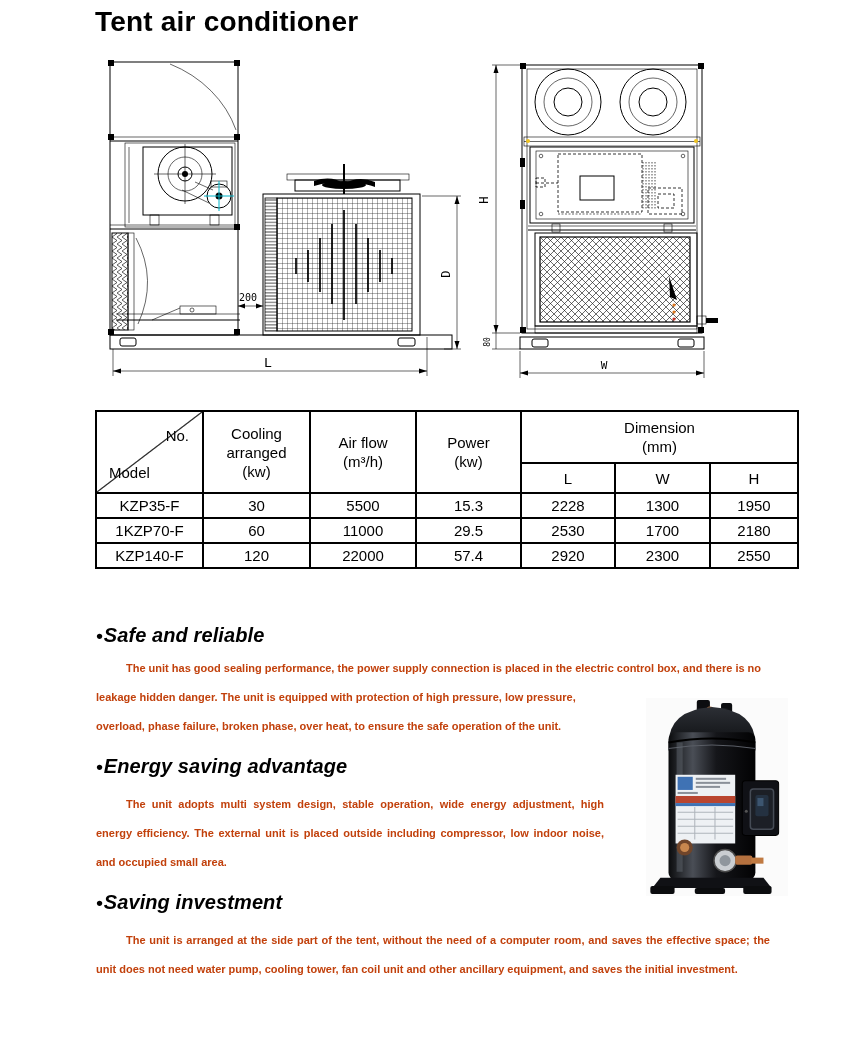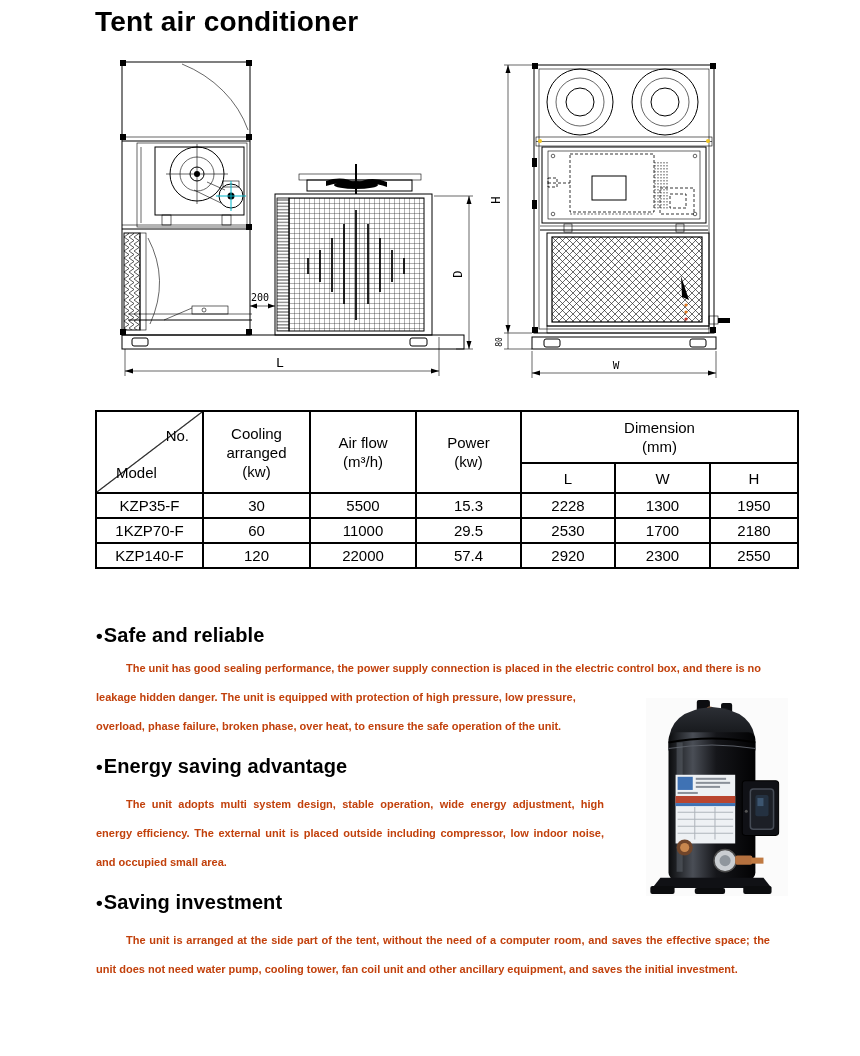--- a/index.html
+++ b/index.html
@@ -11,21 +11,21 @@
     position: relative;
     overflow: hidden;
   }
   .page-title {
     position: absolute; left: 95px; top: 6px;
     font-size: 28px; font-weight: bold; color: #000;
     letter-spacing: 0.2px;
     text-align: center;
   }
   .drawings {
-    position: absolute; left: 104px; top: 48px;
+    position: absolute; left: 92px; top: 48px;
     width: 716px; height: 348px;
   }
   
   .spec-table {
     position: absolute; left: 95px; top: 410px;
     border-collapse: collapse;
     width: 702px; table-layout: fixed;
     font-size: 15px; color: #000;
   }
   .spec-table td, .spec-table th {
@@ -37,29 +37,29 @@
   .row-head1 { height: 52px; padding-left: 20px; }
   .row-head2 { height: 30px; }
   .row-data  { height: 21px; }
   .corner-cell {
     position: relative; padding: 0;
     background: linear-gradient(to bottom right,
       transparent calc(50% - 1.1px), #333 calc(50% - 0.2px),
       #333 calc(50% + 0.2px), transparent calc(50% + 1.1px));
   }
   .corner-no    { position: absolute; top: 14px; right: 13px; }
-  .corner-model { position: absolute; bottom: 10px; left: 19px; }
+  .corner-model { position: absolute; bottom: 10px; left: 12px; }
   
   .content {
     position: absolute; left: 96px; top: 610px;
     width: 674px;
   }
   h2.sec-head {
     font-size: 20px; font-weight: bold; color: #000;
-    margin: 14px 0 7px 0; letter-spacing: 0.1px;
+    margin: 14px 0 7px 0; letter-spacing: 0.1px; font-style: italic;
   }
   h2.sec-head .bullet { font-size: 19px; margin-right: 1px; }
   .content p {
     font-size: 11px; line-height: 29px;
     text-indent: 30px; color: #c2410c;
     margin: 0 0 4px 0;
     font-weight: bold;
   }
   .content p.just { text-align: justify; margin-top: 12px; }
   .float-spacer { float: right; clear: right; width: 0; height: 44px; }

